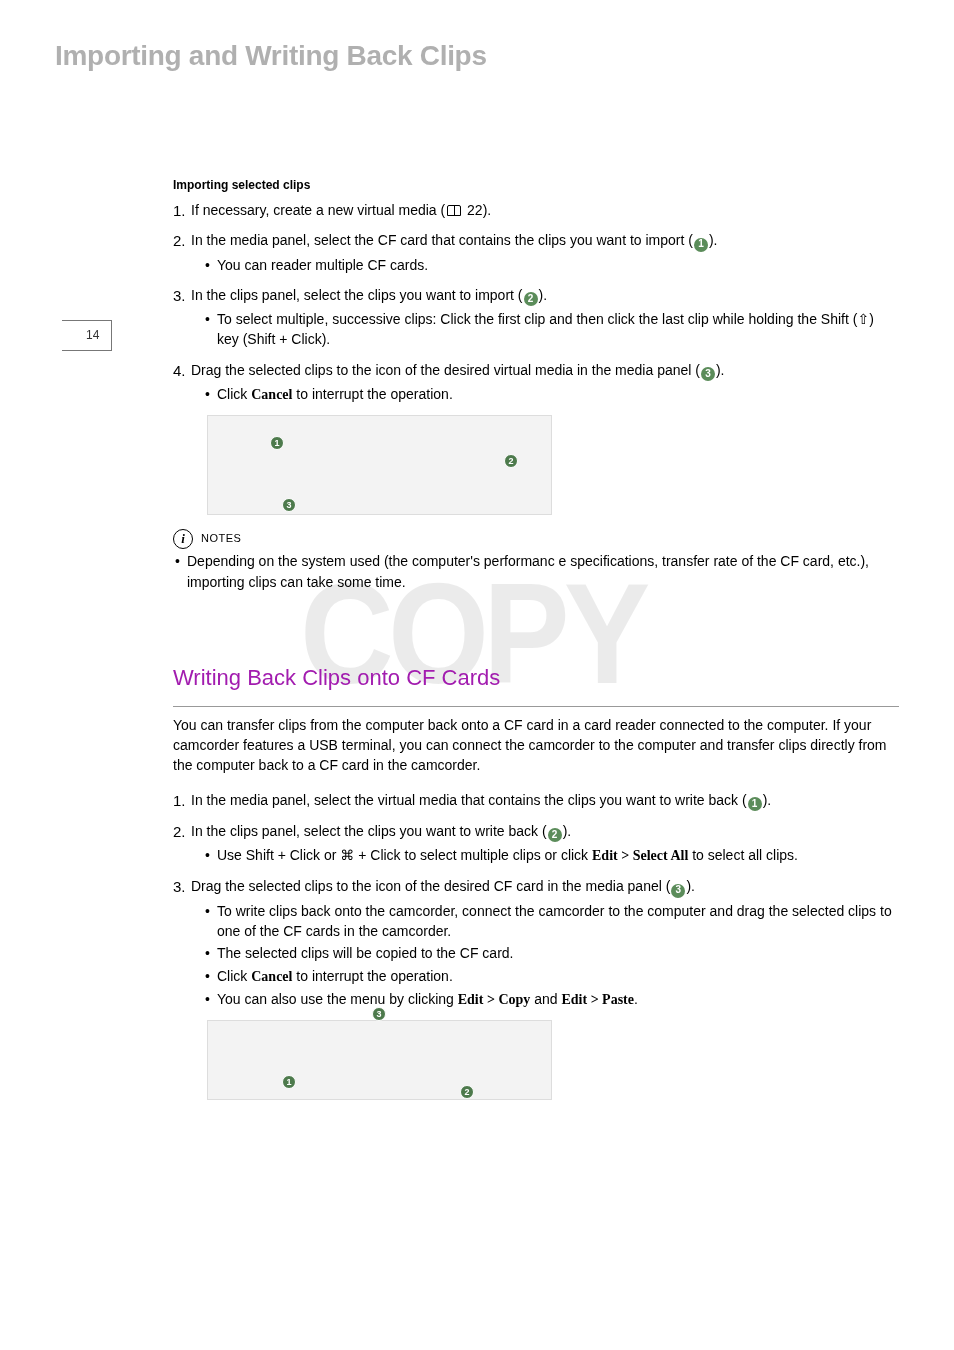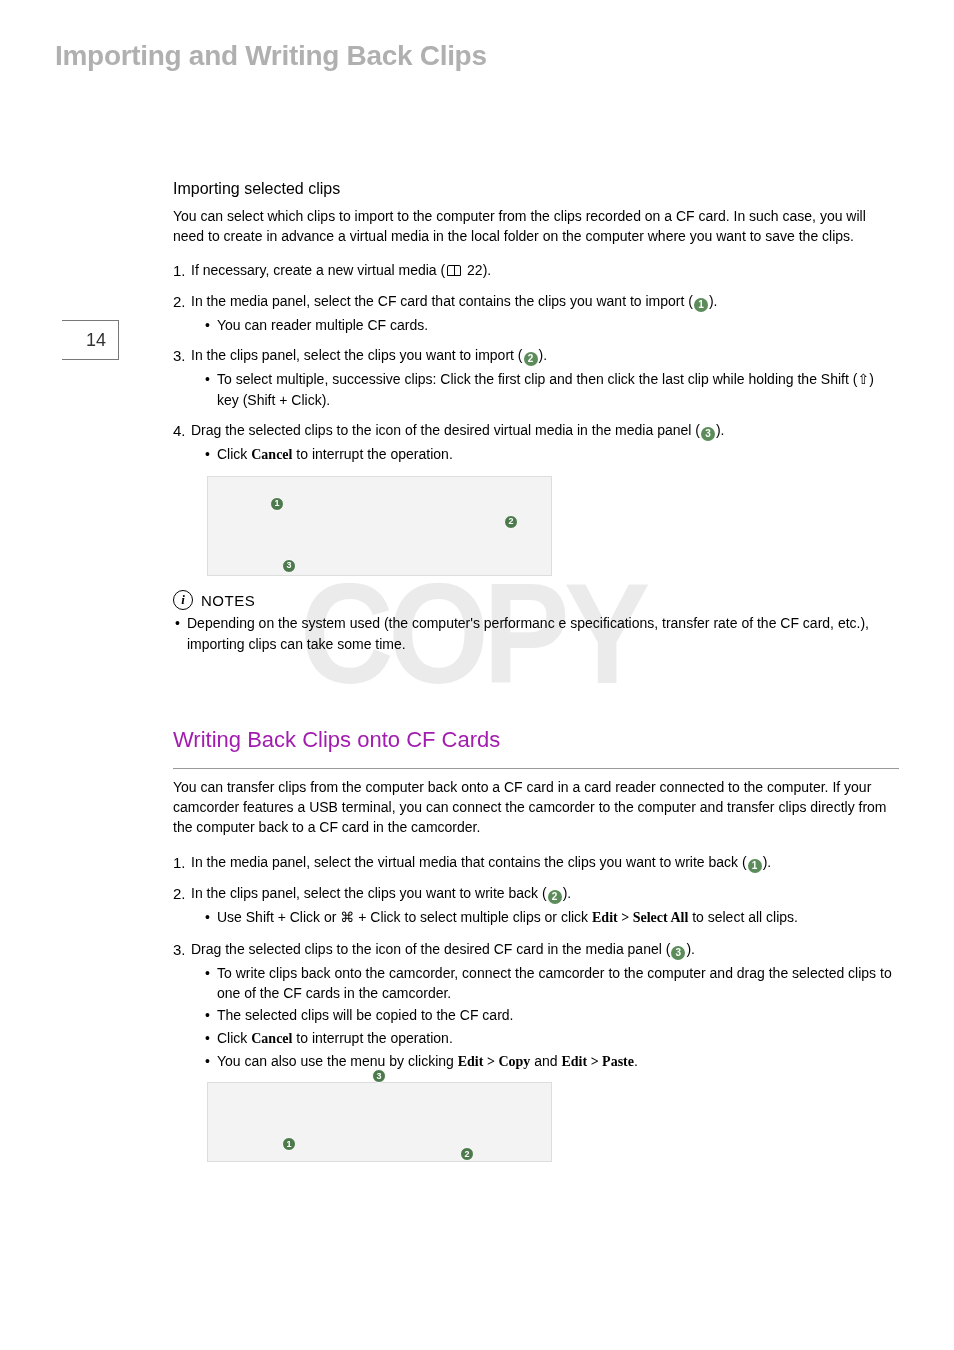--- a/index.html
+++ b/index.html
@@ -21,30 +21,30 @@
     letter-spacing: -0.3px;
     margin-top: 6px;
   }
   .page-num-box {
     position: absolute;
     left: 62px;
     top: 320px;
     border: 1px solid #777;
     border-left: none;
     padding: 6px 12px 6px 24px;
-    font-size: 18px;
+    font-size: 12px;
     color: #333;
   }
   .content {
     margin-left: 118px;
     margin-top: 100px;
   }
   .section-heading {
-    font-size: 16px;
-    font-weight: normal;
+    font-size: 12px;
+    font-weight: bold;
     color: #000;
     margin-bottom: 6px;
   }
   .section-heading-blue {
     font-size: 22px;
     font-weight: normal;
     color: #a21caf;
     border-bottom: 1px solid #999;
     padding-bottom: 12px;
     margin-bottom: 8px;
@@ -122,21 +122,21 @@
     border-radius: 50%;
     display: inline-flex;
     align-items: center;
     justify-content: center;
     font-family: Georgia, serif;
     font-style: italic;
     font-weight: bold;
     font-size: 13px;
   }
   .notes-label {
-    font-size: 15px;
+    font-size: 11px;
     letter-spacing: 0.5px;
   }
   ul.notes { list-style: none; }
   ul.notes > li {
     position: relative;
     padding-left: 14px;
   }
   ul.notes > li::before {
     content: "•";
     position: absolute;
@@ -183,21 +183,20 @@
 
 <div class="watermark">COPY</div>
 
 <h1 class="chapter-title">Importing and Writing Back Clips</h1>
 
 <div class="page-num-box">14</div>
 
 <div class="content">
 
   <h2 class="section-heading">Importing selected clips</h2>
-  <p class="intro">You can select which clips to import to the computer from the clips recorded on a CF card. In such case, you will need to create in advance a virtual media in the local folder on the computer where you want to save the clips.</p>
 
   <ol class="steps">
     <li>
       <span class="step-lead">If necessary, create a new virtual media (</span><span class="ref-icon"></span><span> 22).</span>
     </li>
     <li>
       <span class="step-lead">In the media panel, select the CF card that contains the clips you want to import (</span><span class="circle-num">1</span><span>).</span>
       <ul class="sub">
         <li>You can reader multiple CF cards.</li>
       </ul>

